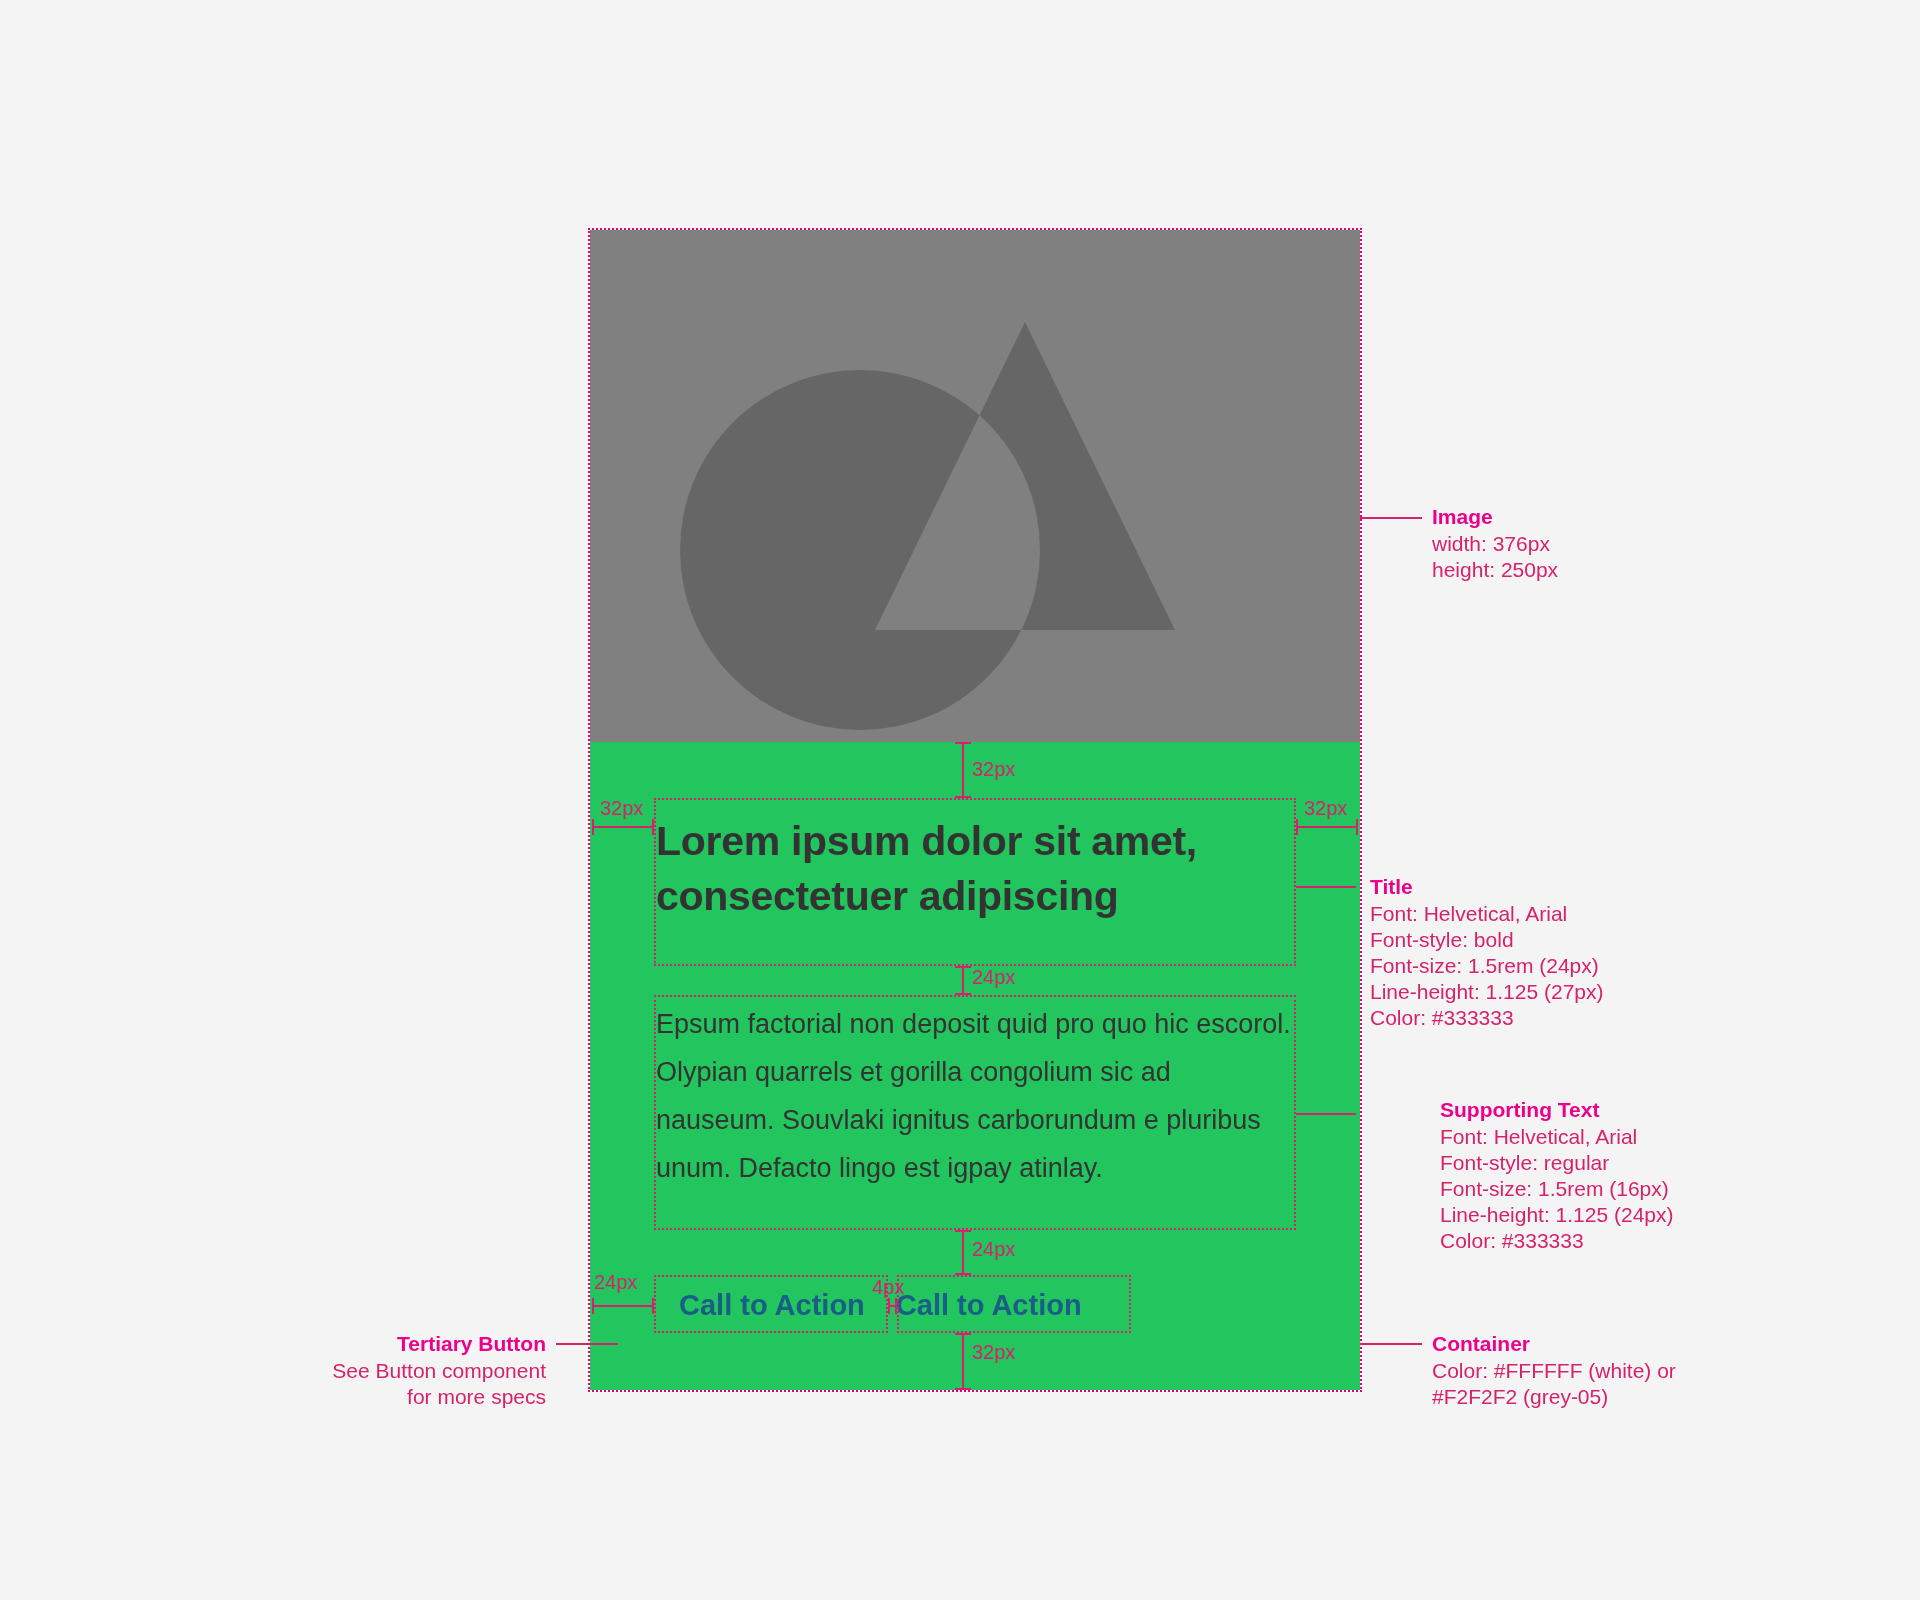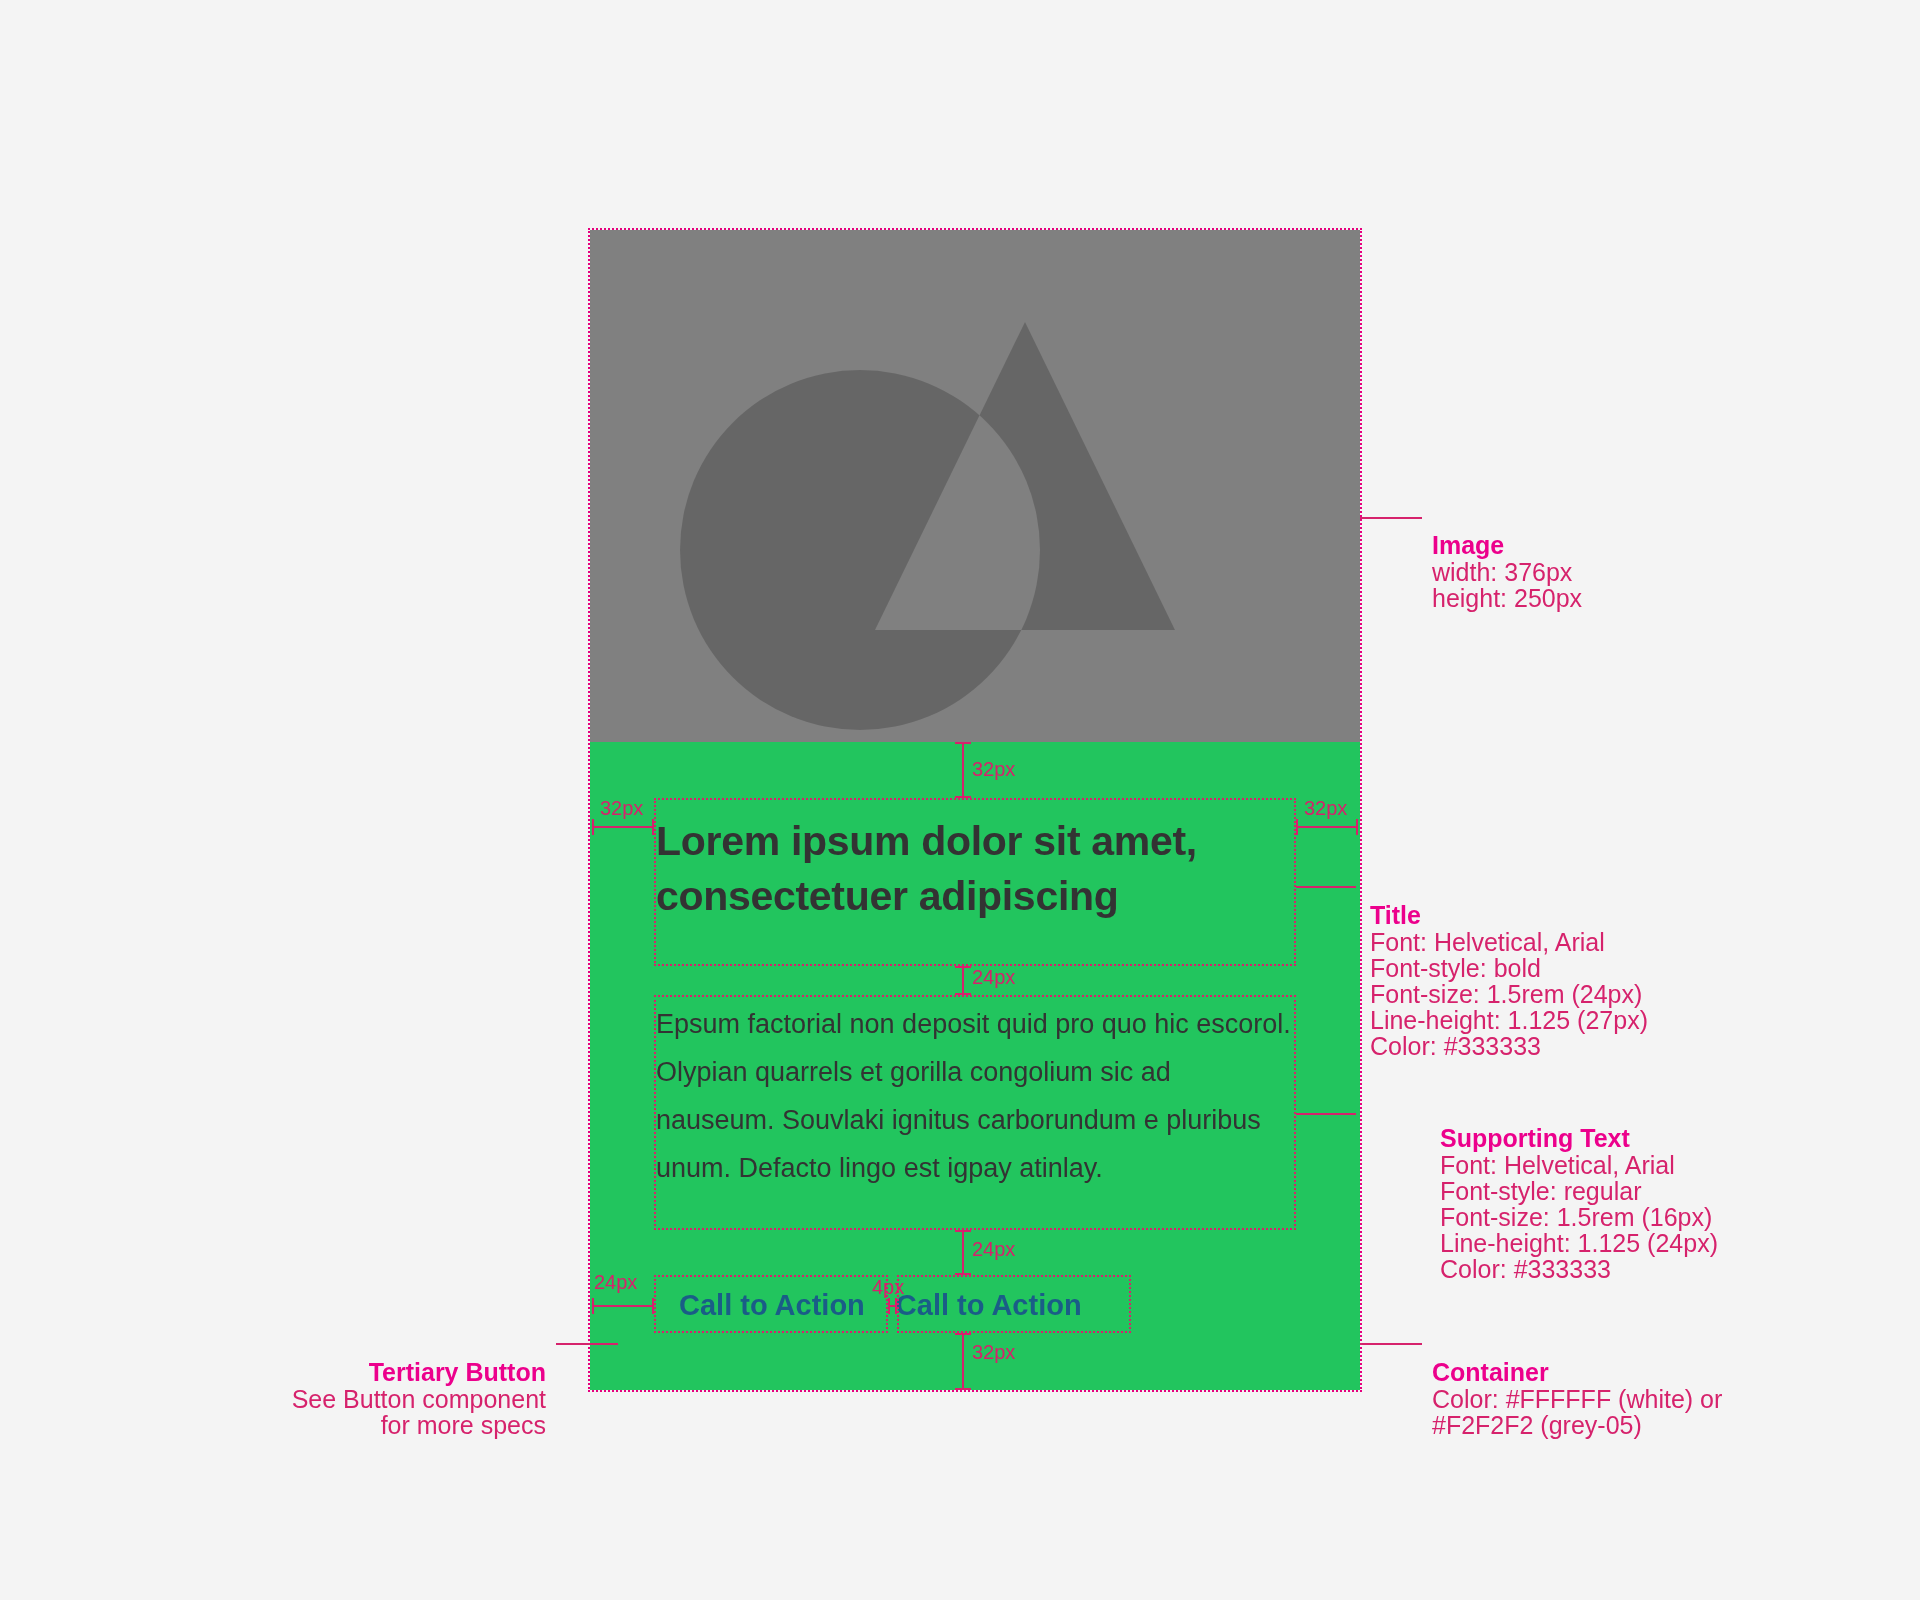--- a/index.html
+++ b/index.html
@@ -130,25 +130,24 @@
     position: absolute;
     font-size: 20px;
     line-height: 22px;
     color: #d6226c;
     white-space: nowrap;
   }
 
   
   .anno {
     position: absolute;
-    font-size: 25px;
+    font-size: 21px;
     line-height: 26px;
     color: #d6226c;
     white-space: nowrap;
-    margin-top: 28px;
   }
   .anno .anno-title {
     font-weight: bold;
     color: #ec008c;
     display: block;
     margin-bottom: 1px;
   }
   .anno .anno-line { display: block; }
   .anno.right-align { text-align: right; }
 

